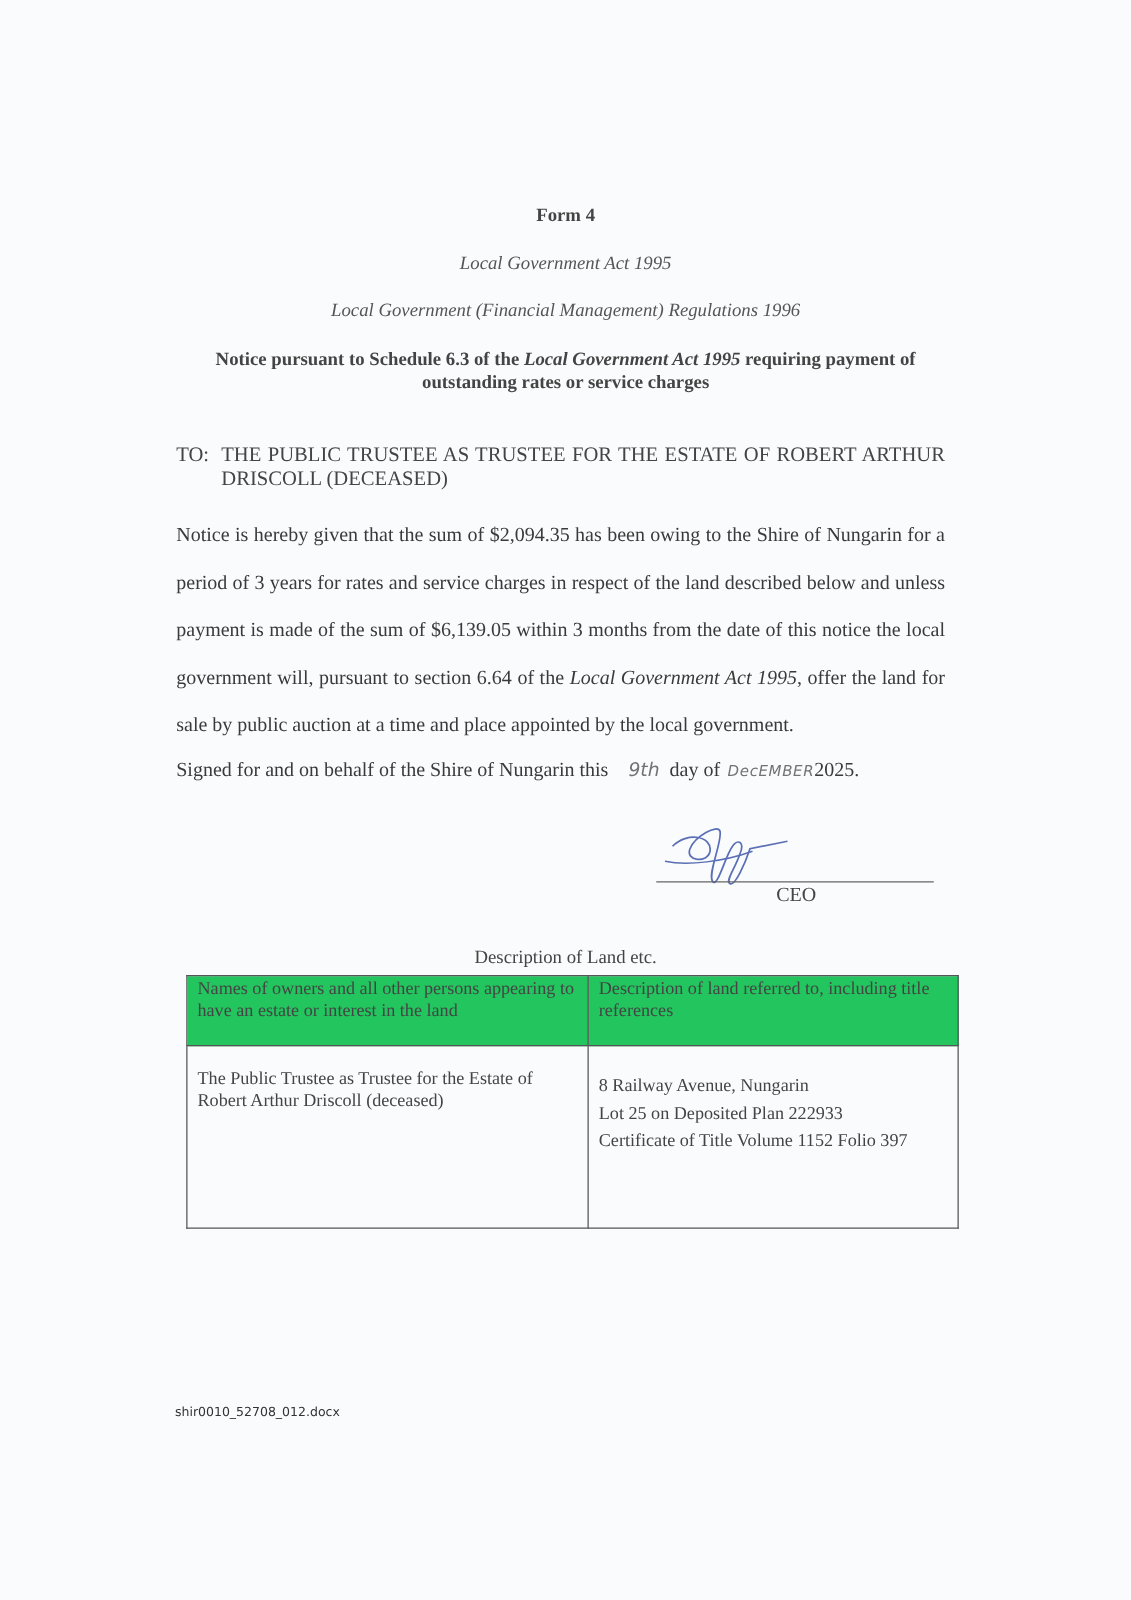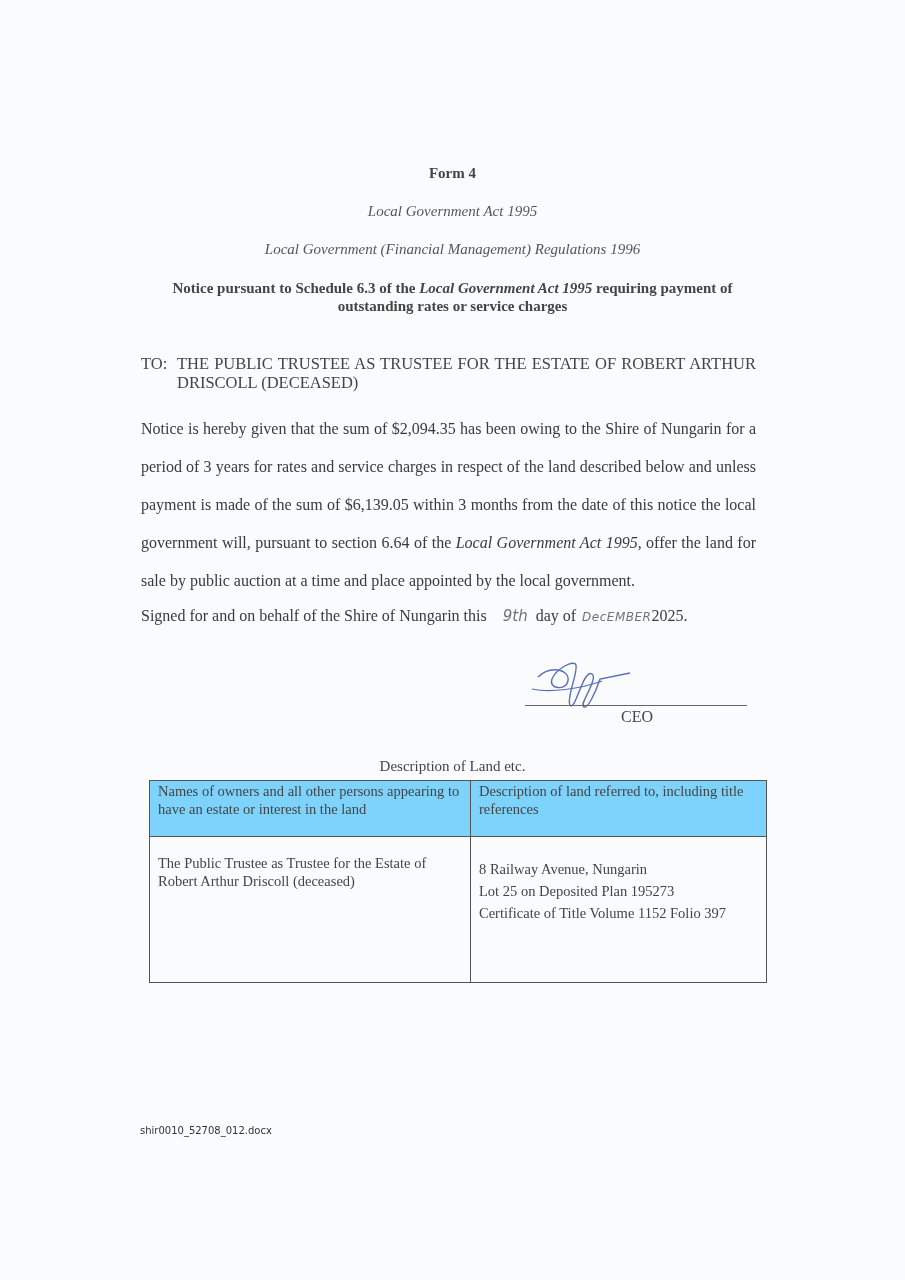--- a/index.html
+++ b/index.html
@@ -25,21 +25,21 @@
   .signed { position: absolute; left: 141px; top: 607px; width: 620px; font-size: 16px; color: #3a3a3a; white-space: nowrap; }
   .hand { font-family: "DejaVu Sans", sans-serif; font-size: 13px; color: #737373; font-style: italic; }
   .hand.day { margin-left: 16px; margin-right: 8px; font-size: 15px; }
   .hand.month { margin-left: 6px; font-size: 12px; letter-spacing: 0.5px; }
   .sig-line { position: absolute; left: 525px; top: 705px; width: 222px; height: 1px; background: #666; }
   .sig-svg { position: absolute; left: 530px; top: 655px; }
   .ceo { position: absolute; left: 621px; top: 708px; font-size: 16px; color: #444; }
   .desc-caption { position: absolute; left: 0; width: 905px; top: 758px; text-align: center; font-size: 15px; color: #444; }
   table.land { position: absolute; left: 149px; top: 780px; width: 618px; border-collapse: collapse; font-size: 14.5px; color: #444; }
   table.land td { border: 1.5px solid #555; vertical-align: top; padding: 2px 8px 4px 8px; line-height: 17.5px; }
-  table.land tr.head td { background: #7dd3fc; height: 49px; }
+  table.land tr.head td { background: #22c55e; height: 49px; }
   table.land tr.body td { height: 123px; padding-top: 18px; }
   table.land td.c1 { width: 304px; }
   .addr-line { line-height: 22px; }
   .addr-first { margin-top: 3px; }
   .footer-file { position: absolute; left: 140px; top: 1125px; font-family: "DejaVu Sans", sans-serif; font-size: 10px; color: #333; }
 </style>
 </head>
 <body>
 
 <div class="page">
@@ -77,21 +77,21 @@
   <table class="land">
     <tbody>
         <tr class="head">
       <td class="c1">Names of owners and all other persons appearing to have an estate or interest in the land</td>
       <td>Description of land referred to, including title references</td>
     </tr>
     <tr class="body">
       <td class="c1">The Public Trustee as Trustee for the Estate of Robert Arthur Driscoll (deceased)</td>
       <td>
         <div class="addr-line addr-first">8 Railway Avenue, Nungarin</div>
-        <div class="addr-line">Lot 25 on Deposited Plan 195273</div>
+        <div class="addr-line">Lot 25 on Deposited Plan 222933</div>
         <div class="addr-line">Certificate of Title Volume 1152 Folio 397</div>
       </td>
     </tr>
   </tbody>
     </table>
 
   <div class="footer-file">shir0010_52708_012.docx</div>
 </div>
 
 </body></html>

